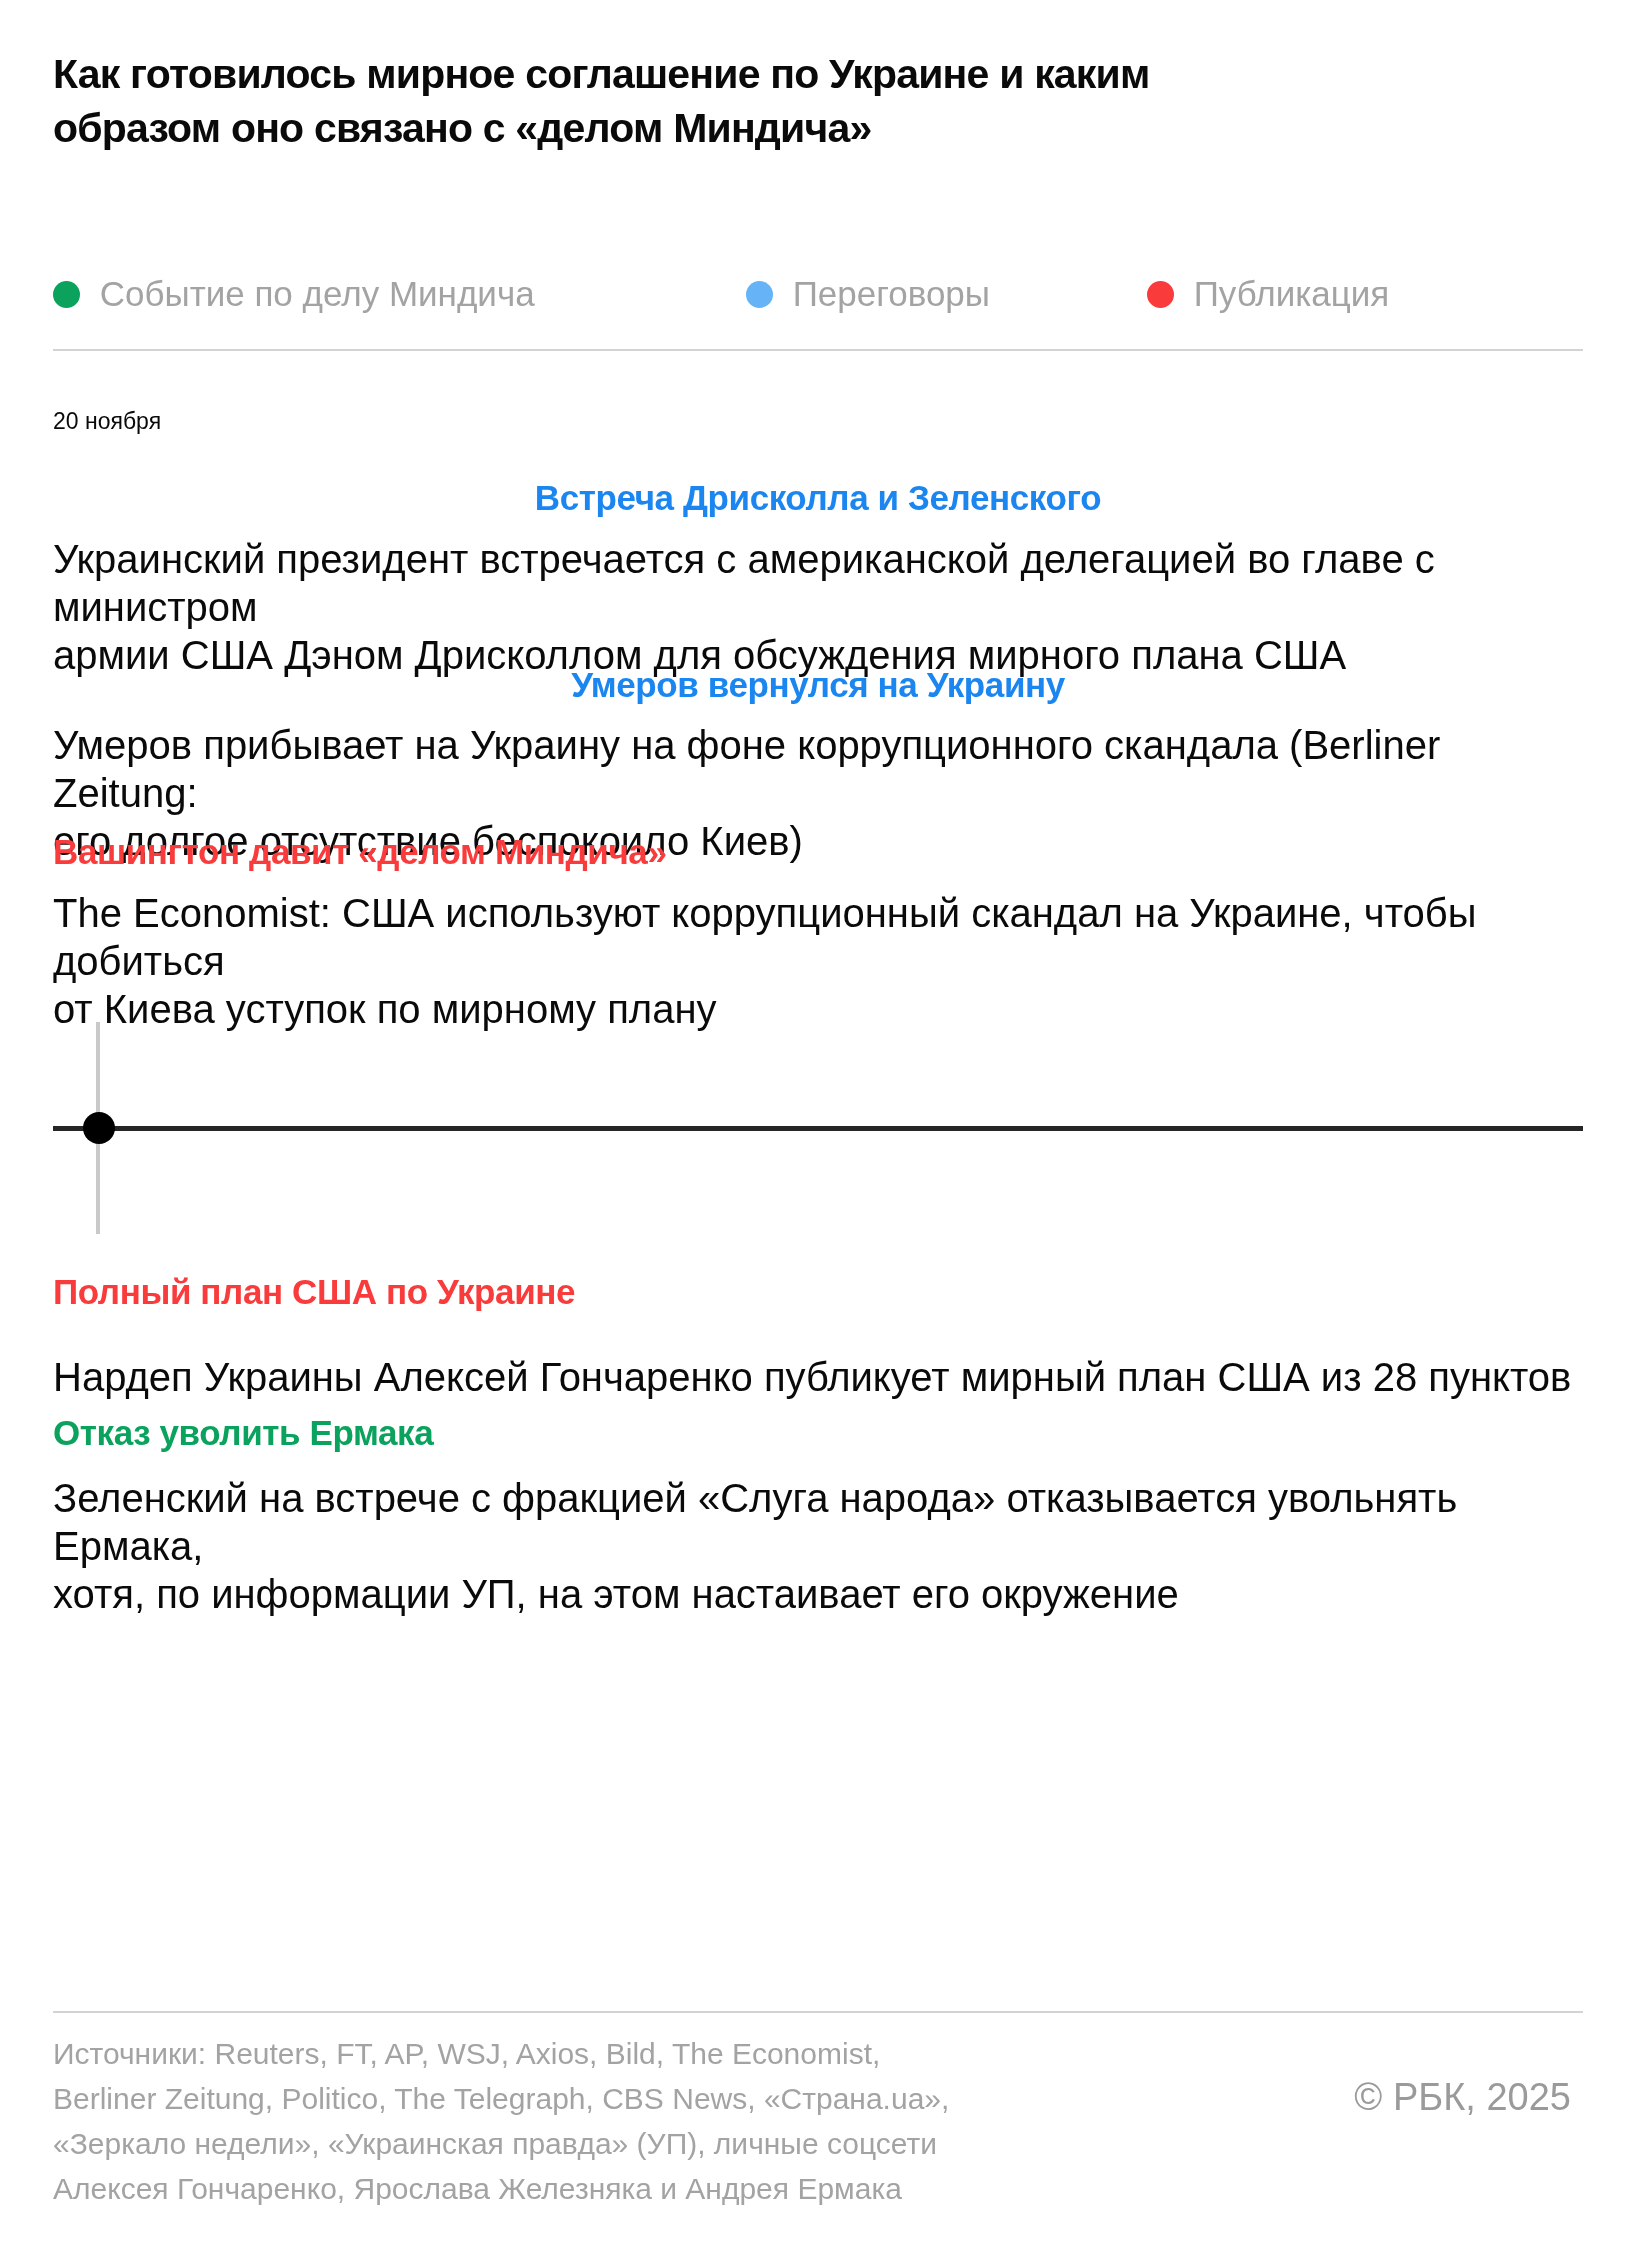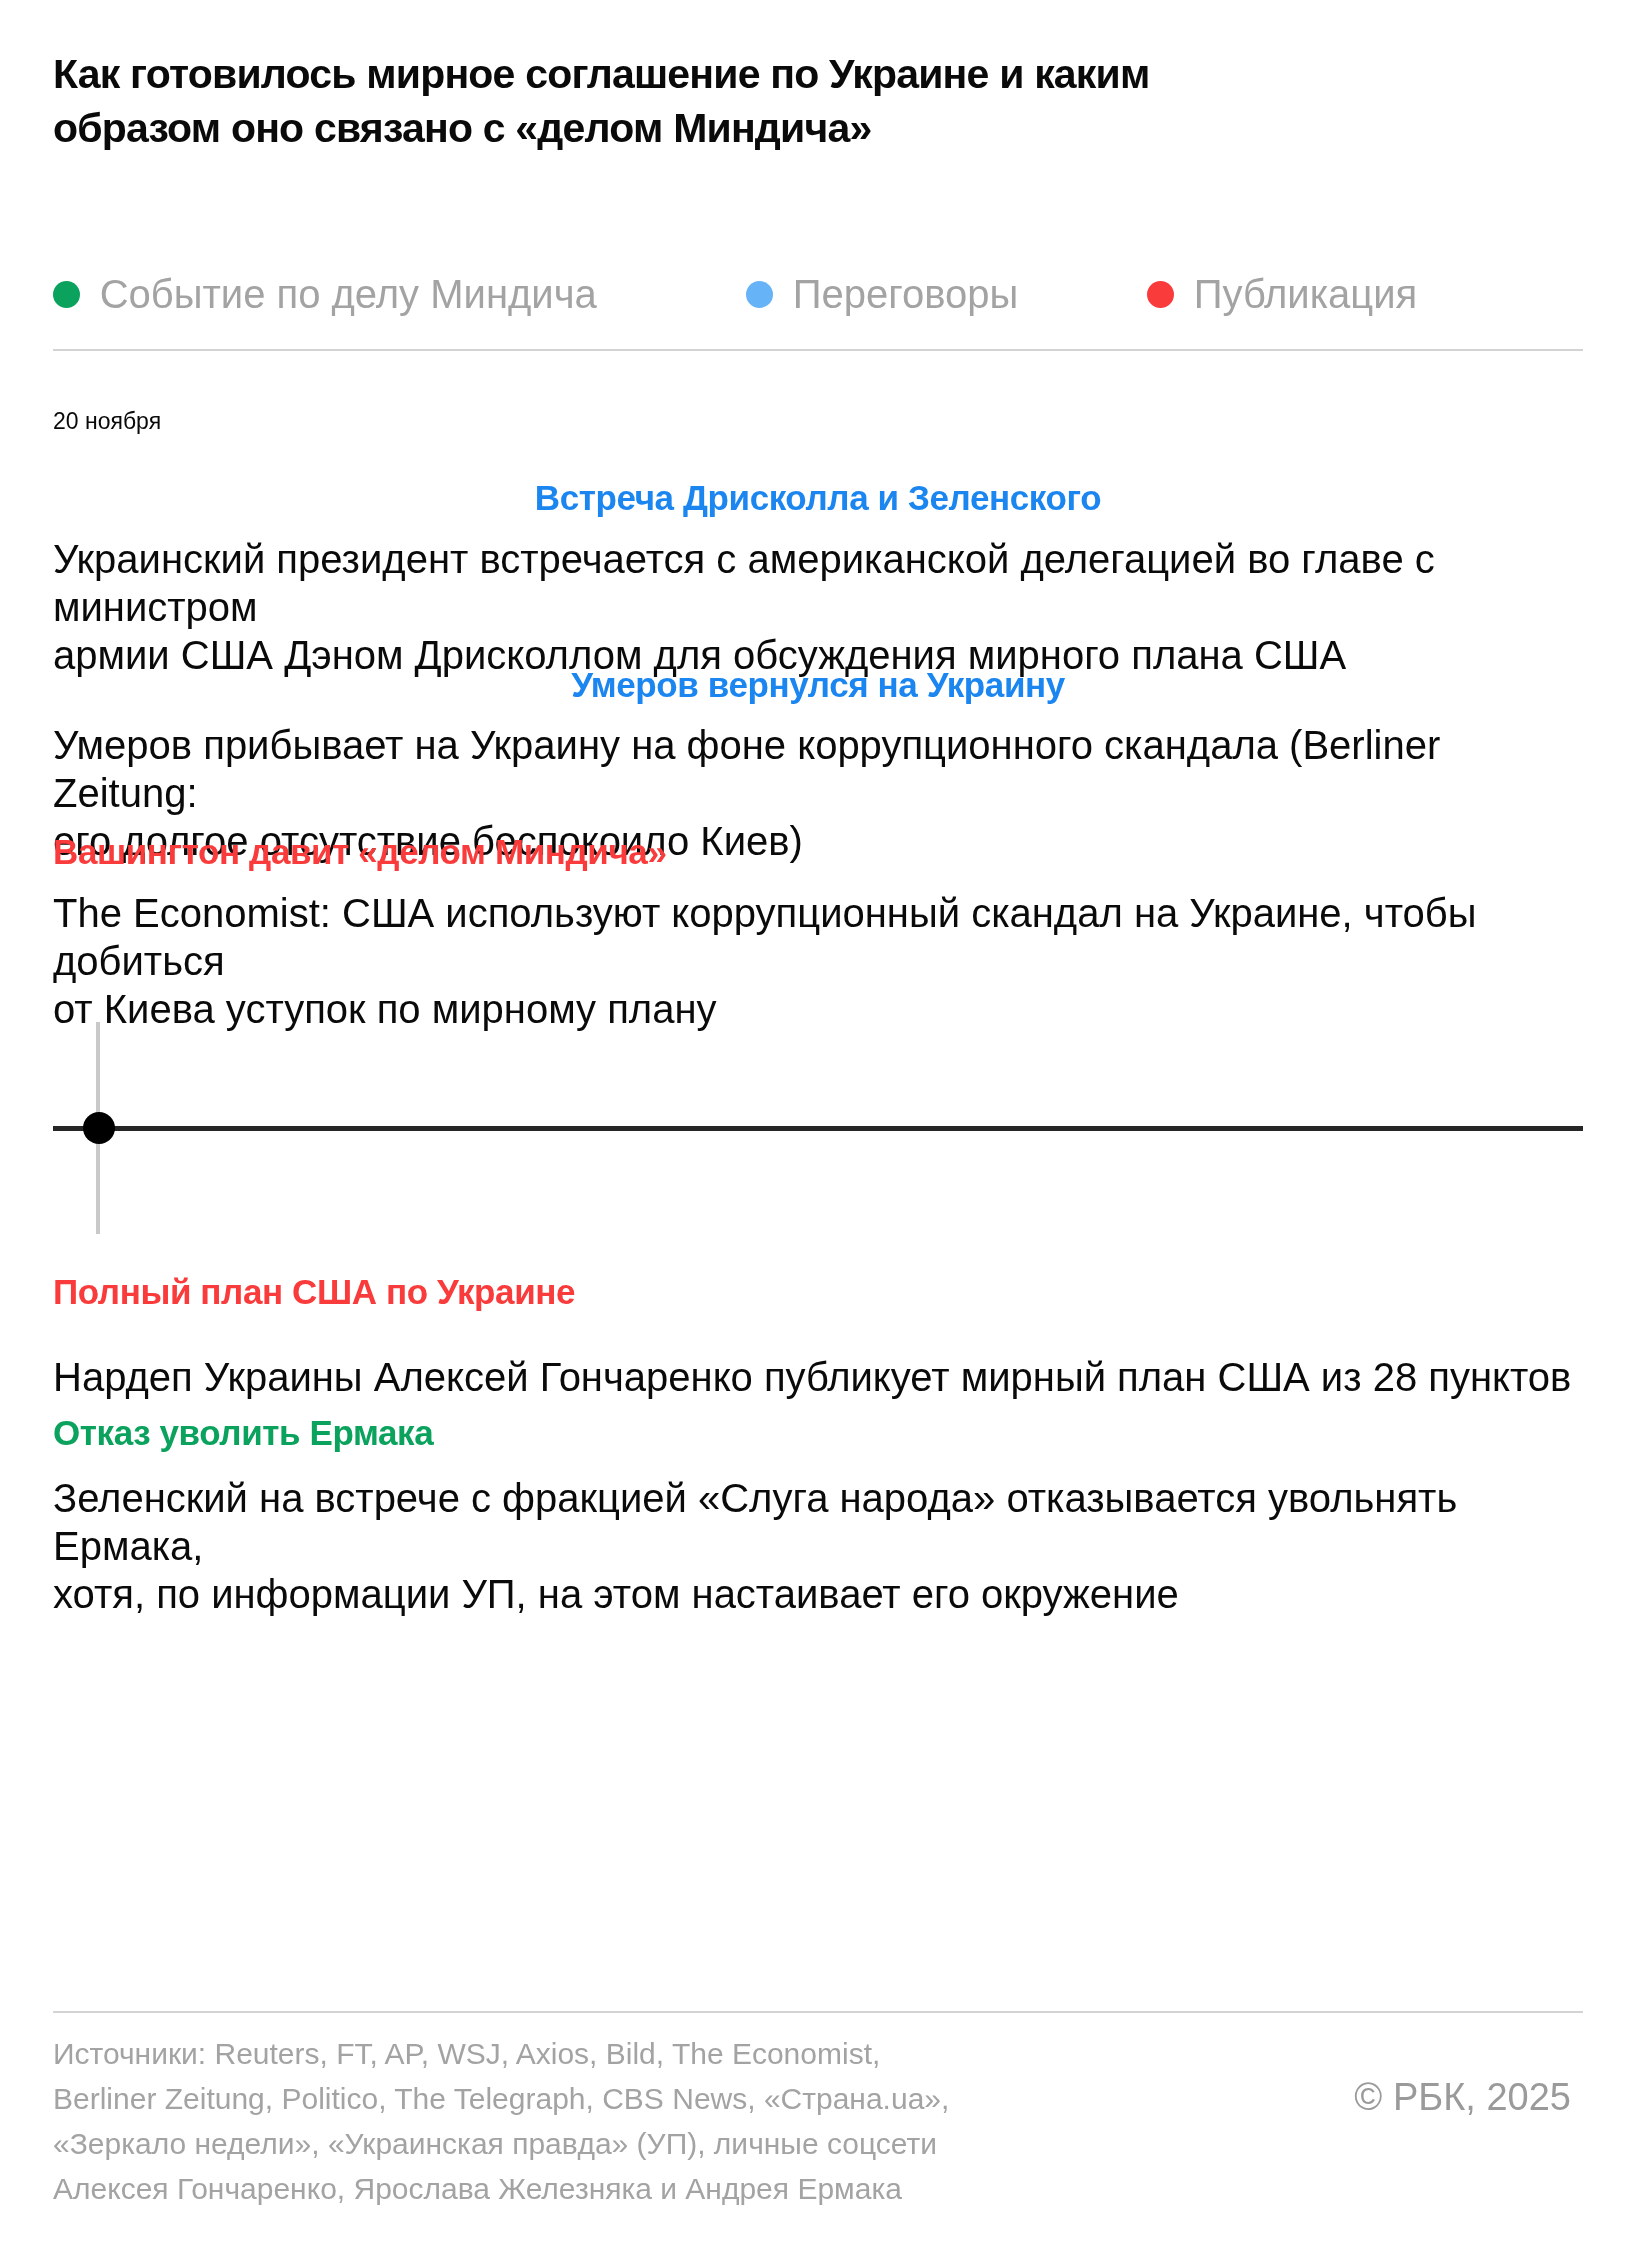--- a/index.html
+++ b/index.html
@@ -39,21 +39,21 @@
     gap: 19.7px;
   }
   .legend-item .dot {
     width: 27px; height: 27px; border-radius: 50%;
     flex: 0 0 auto;
   }
   .dot-green { background: #0aa25c; }
   .dot-blue  { background: #66b3f7; }
   .dot-red   { background: #f93b3b; }
   .legend-item .lbl {
-    font-size: 40px;
+    font-size: 35px;
     line-height: 42px;
     color: #a3a3a3;
     white-space: nowrap;
   }
   .li-1 { left: 53px; }
   .li-2 { left: 746px; }
   .li-3 { left: 1147px; }
 
   .divider { height: 2.3px; background: #d3d3d3; }
   .divider-top    { top: 349px; }

